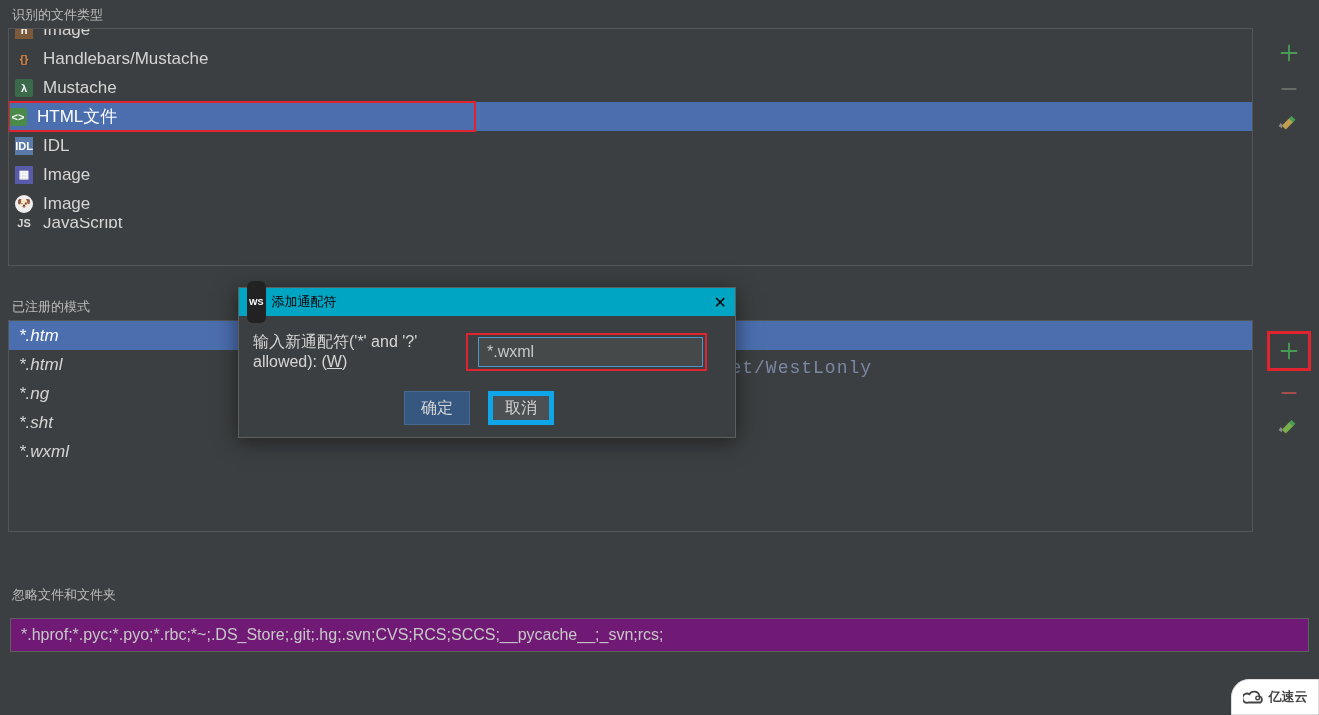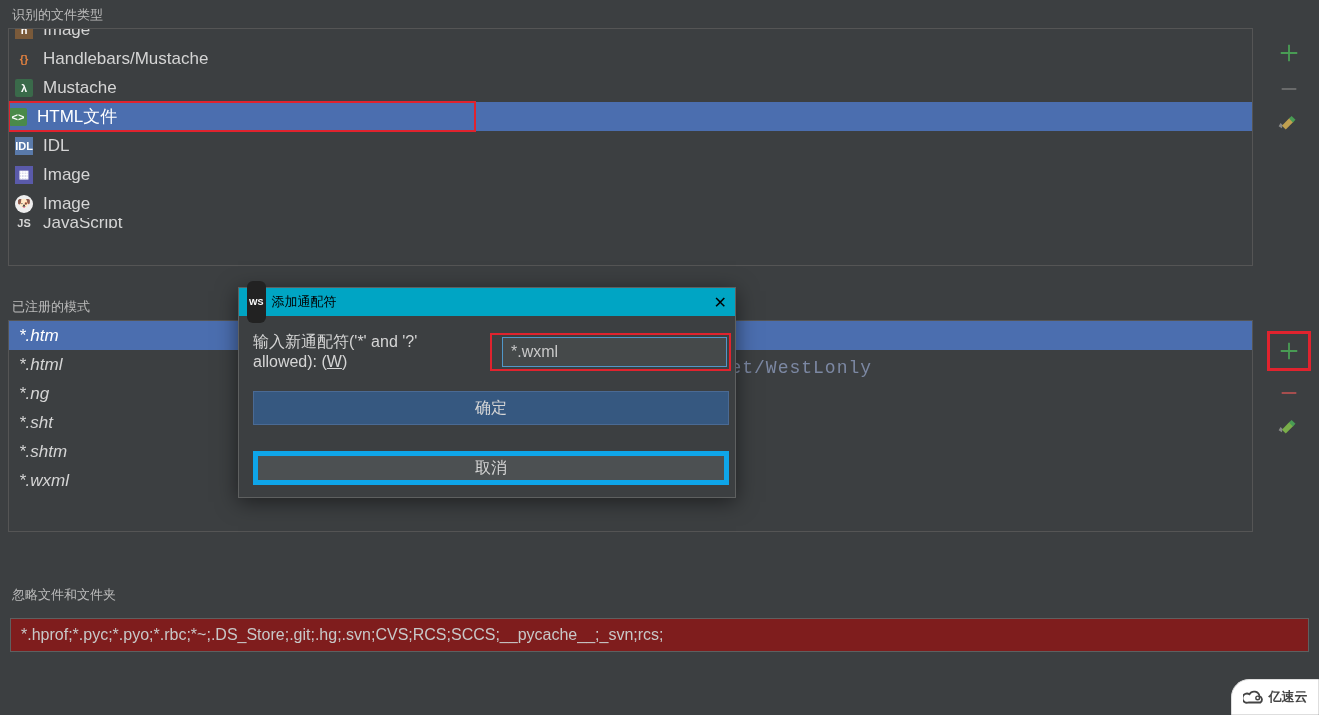--- a/index.html
+++ b/index.html
@@ -26,35 +26,35 @@
 
 .patterns { height: 212px; font-style: italic; }
 .patterns .row { padding-left: 10px; }
 
 .tool-plus { width: 22px; height: 22px; color: #499c54; }
 .tool-minus { width: 22px; height: 22px; color: #6e6e6e; }
 .tool-pencil { width: 22px; height: 22px; }
 .tool-pencil svg { transform: rotate(45deg); }
 
 .ignore-field { margin: 0 10px 0 10px; }
-.ignore-input { width: 100%; height: 34px; background: #7f1d1d; border: 1px solid #5e6060; color: #c8c8c8; padding: 0 10px; font-size: 16px; }
+.ignore-input { width: 100%; height: 34px; background: #701a75; border: 1px solid #5e6060; color: #c8c8c8; padding: 0 10px; font-size: 16px; }
 
 
 .dialog { position: absolute; left: 238px; top: 287px; width: 498px; background: #3c3f41; border: 1px solid #5e6060; box-shadow: 0 4px 20px rgba(0,0,0,.5); }
 .dialog-titlebar { height: 28px; background: #00a5c4; display: flex; align-items: center; padding: 0 8px; color: #000; font-size: 13px; }
 .dialog-titlebar .ws { background: #222; color: #fff; font-size: 9px; font-weight: bold; padding: 16px 2px; margin-right: 6px; border-radius: 6px; }
 .dialog-titlebar .spacer { flex: 1; }
 .dialog-titlebar .close-x { color: #000; font-size: 16px; cursor: default; }
-.dialog-body { padding: 16px 6px 12px 14px; }
+.dialog-body { padding: 16px 30px 12px 14px; }
 .dialog-row { display: flex; align-items: center; gap: 10px; }
 .dialog-label { font-size: 16px; color: #d5d5d5; }
 .dialog-label .underline { text-decoration: underline; }
 .dialog-input { flex: 1; height: 30px; background: #45494a; border: 1px solid #5097c9; color: #c8c8c8; padding: 0 8px; font-size: 16px; }
 .dialog-input-wrap { outline: 2px solid #e0232e; padding: 2px 2px 2px 10px; margin-left: 6px; }
-.dialog-buttons { display: flex; justify-content: center; gap: 26px; margin-top: 20px; flex-direction: column; }
+.dialog-buttons { display: flex; justify-content: center; gap: 18px; margin-top: 20px; }
 .btn { min-width: 66px; height: 34px; background: #4c5052; border: 5px solid #0ea5e9; color: #d5d5d5; font-size: 16px; display: flex; align-items: center; justify-content: center; cursor: default; }
 .btn.primary { background: #365880; border: 1px solid #4a6a94; }
 
 .watermark { position: absolute; left: 518px; top: 358px; font-family: "Courier New", monospace; font-size: 18px; color: #7c88a3; letter-spacing: 1px; }
 
 .badge-cloud { position: absolute; right: 0; bottom: 0; width: 88px; height: 36px; background: #fff; border: 1px solid #dedede; border-radius: 18px 0 0 0; display: flex; align-items: center; justify-content: center; color: #444; font-size: 13px; font-weight: bold; }
 .badge-cloud svg { margin-right: 4px; }
 
 .red-box-add { outline: 3px solid #e0232e; padding: 6px 8px; }
 .ic-h { background: #7a5a3a; color: #fff; }
@@ -143,23 +143,20 @@
           <div class="row">
             <span>*.html</span>
           </div>
           <div class="row">
             <span>*.ng</span>
           </div>
           <div class="row">
             <span>*.sht</span>
           </div>
           <div class="row">
-            <span>*.shtm</span>
-          </div>
-          <div class="row">
             <span>*.wxml</span>
           </div>
         </div>
     </div>
   </div>
   <div class="sidebar-tools">
     <div class="red-box-add">
       <div class="tool-plus">
         <svg viewBox="0 0 24 24" width="22" height="22">
             <path fill="#499c54" d="M11 3h2v8h8v2h-8v8h-2v-8H3v-2h8z"></path>

